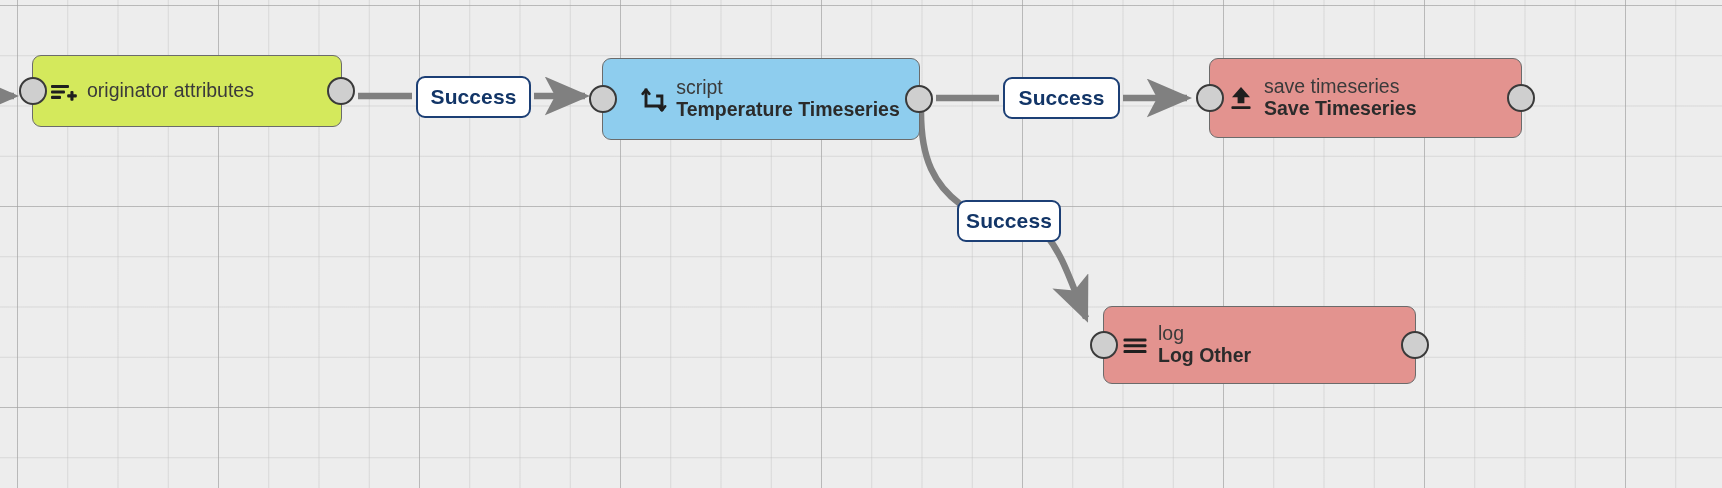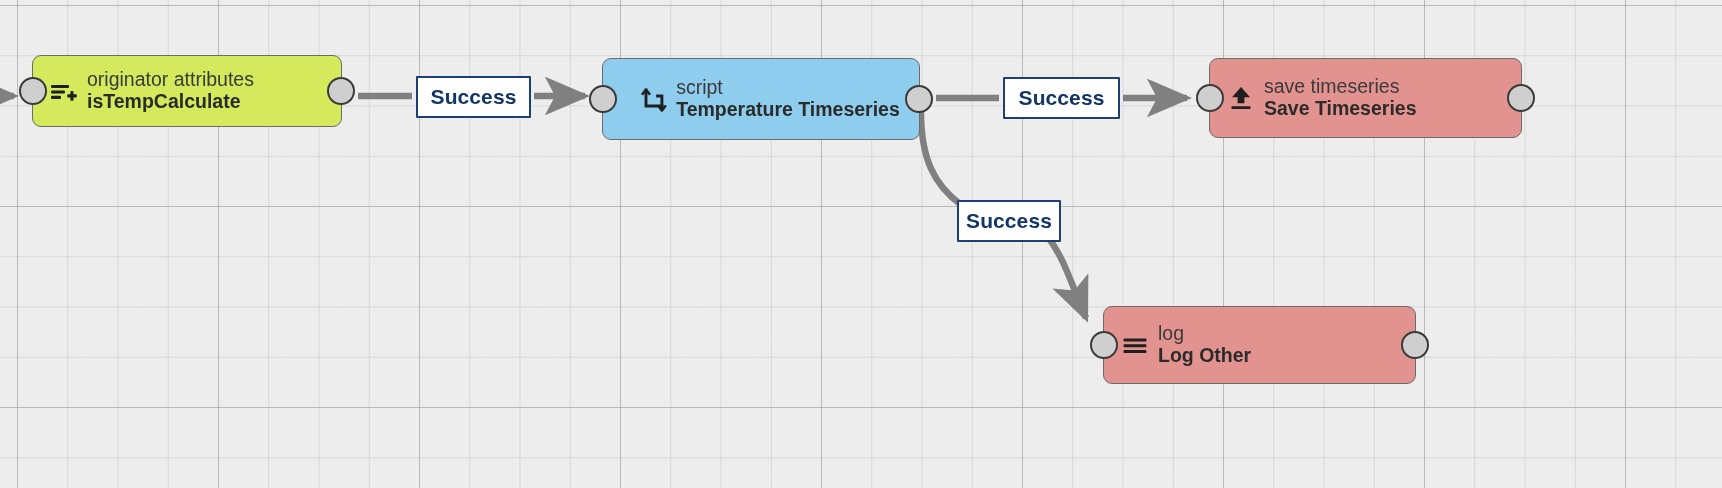--- a/index.html
+++ b/index.html
@@ -82,21 +82,21 @@
     transform: translateY(-50%);
     z-index: 6;
   }
   .port.left { left: -14px; }
   .port.right { right: -14px; }
   .label-badge {
     position: absolute;
     box-sizing: border-box;
     background: #ffffff;
     border: 2.6px solid #1c3f75;
-    border-radius: 1px;
+    border-radius: 9px;
     color: #123567;
     font-weight: 700;
     font-size: 21px;
     display: flex;
     align-items: center;
     justify-content: center;
     letter-spacing: 0.1px;
     z-index: 8;
     font-family: "Liberation Sans", sans-serif;
   }
@@ -143,21 +143,20 @@
       <svg width="30" height="30" viewBox="0 0 30 30" xmlns="http://www.w3.org/2000/svg">
         <rect x="2" y="9" width="18" height="3.1" rx="1" fill="#1f1f1f"></rect>
         <rect x="2" y="14.4" width="14" height="3.1" rx="1" fill="#1f1f1f"></rect>
         <rect x="2" y="19.8" width="10" height="3.1" rx="1" fill="#1f1f1f"></rect>
         <rect x="18.2" y="18.3" width="9.6" height="3.1" rx="1" fill="#1f1f1f"></rect>
         <rect x="21.4" y="15.1" width="3.1" height="9.6" rx="1" fill="#1f1f1f"></rect>
       </svg>
     </span>
     <span class="node-text">
       <span class="node-type">originator attributes</span>
-      <span class="node-title">isTempCalculate</span>
     </span>
     <span class="port right"></span>
   </div>
 
   <div class="node blue" style="left:602px; top:58px; width:318px; height:82px;">
     <span class="port left"></span>
     <span class="node-icon">
       <svg width="30" height="30" viewBox="0 0 30 30" xmlns="http://www.w3.org/2000/svg">
         <path d="M8 6 L8 22 L24 22" stroke="#1f1f1f" stroke-width="2.9" fill="none" stroke-linecap="square"></path>
         <path d="M4.6 9.8 L8 5.8 L11.4 9.8" stroke="#1f1f1f" stroke-width="2.6" fill="none" stroke-linecap="round" stroke-linejoin="round"></path>

